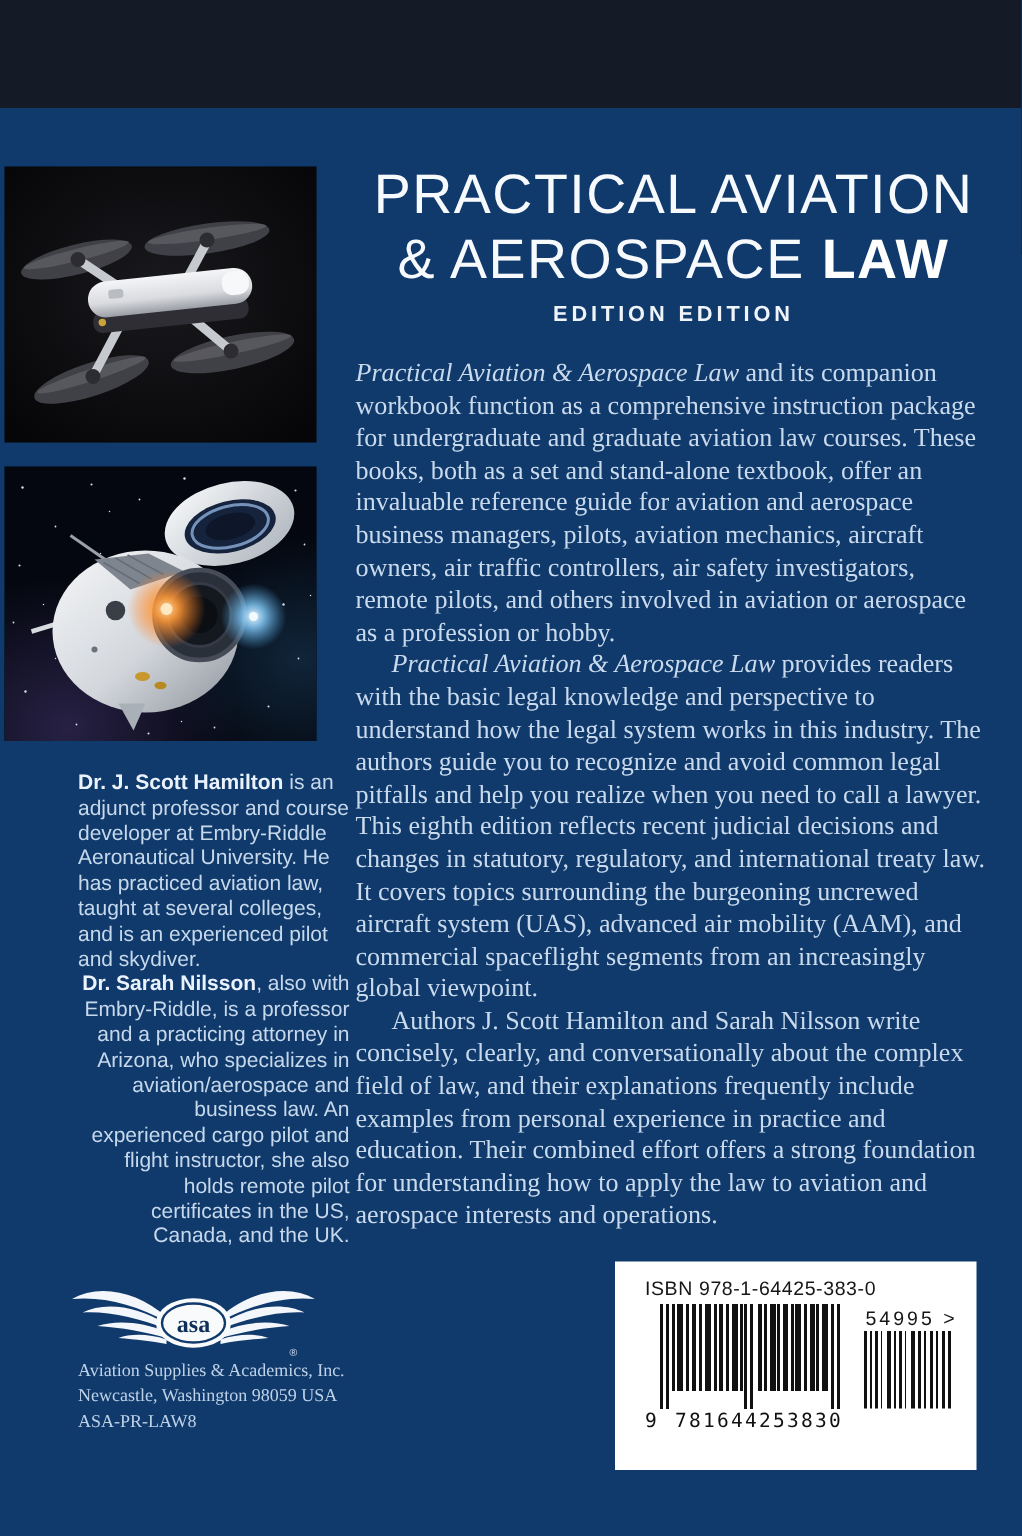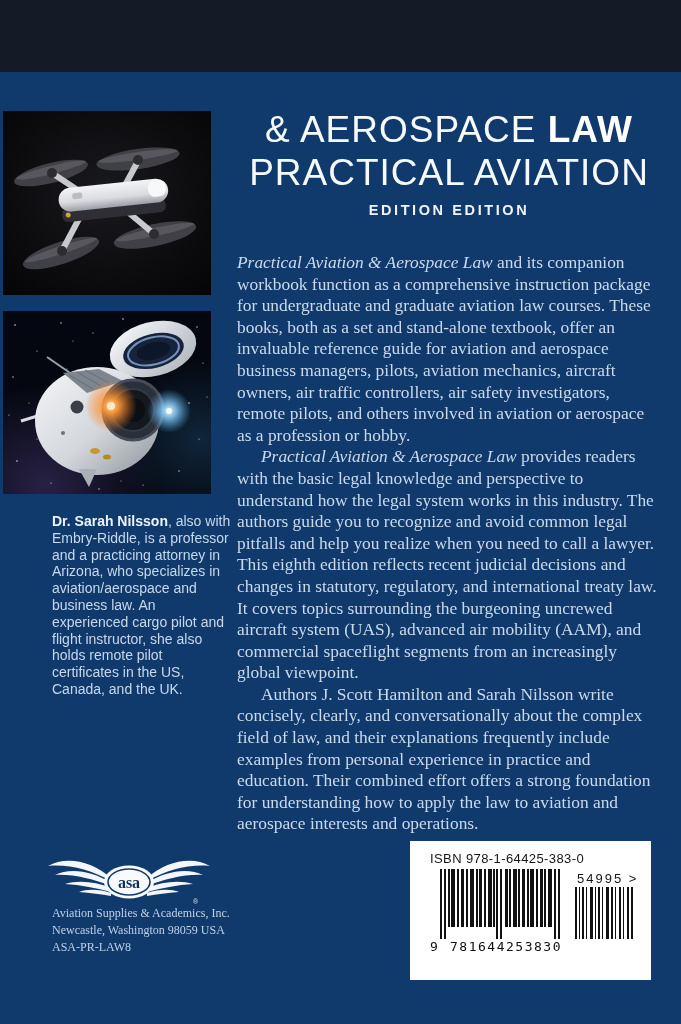--- a/index.html
+++ b/index.html
@@ -19,21 +19,21 @@
   .title {
     text-align:center; color:#f7fafd; font-size:37px; line-height:43px;
     font-weight:300; letter-spacing:1px; white-space:nowrap;
   }
   .title .bold { font-weight:700; color:#ffffff; }
   .edition {
     text-align:center; color:#eef4fa; font-size:14.5px; font-weight:700;
     letter-spacing:2.6px; margin-top:8px;
   }
   .desc {
-    margin-top:34px; color:#c9daed;
+    margin-top:20px; color:#c9daed;
     font-family:"Liberation Serif", serif; font-size:17.4px; line-height:21.6px;
   }
   .desc p { margin:0; }
   .desc p.indent { text-indent:24px; }
   .desc .ital { font-style:italic; }
 
   .bios {
     position:absolute; left:52px; top:513px; width:181px;
     color:#c6d8eb; font-size:14px; line-height:16.8px;
   }
@@ -53,21 +53,21 @@
     position:absolute; left:410px; top:841px; width:241px; height:139px;
     background:#ffffff; box-sizing:border-box; padding:5px 9px 0 9px; color:#161616;
   }
   .bc-row1 {
     display:flex; justify-content:space-between; align-items:baseline;
     font-size:13.5px; letter-spacing:.2px; padding:3px 2px 5px 2px;
     border-bottom:1.6px solid #1c1c1c; font-weight:400;
   }
   .bc-isbn { font-size:13px; letter-spacing:.4px; margin:5px 0 3px 11px; }
   .bc-bars { display:flex; align-items:flex-start; margin-left:11px; }
-  .bc-supp { margin-left:13px; }
+  .bc-supp { margin-left:13px;text-align:right; }
   .bc-supp-digits { font-size:13px; letter-spacing:2px; margin:2px 0 1px 2px; white-space:nowrap; }
   svg text { user-select:none; }
 </style>
 </head>
 <body>
 
 <div class="page">
 
   <div class="top-band"></div>
 
@@ -219,33 +219,34 @@
       <circle cx="108" cy="95" r="4" fill="#ffe9c4"></circle>
       <circle cx="166" cy="100" r="22" fill="url(#sfb)"></circle>
       <circle cx="166" cy="100" r="3" fill="#f2fbff"></circle>
 
       <path d="M76 158 L86 176 L94 158 Z" fill="#aab0b8"></path>
     </svg>
   </div>
 
   <div class="right-col">
     <div class="title">
+      <div><span>PRACTICAL AVIATION</span></div>
       <div><span>&amp; AEROSPACE </span><span class="bold">LAW</span></div>
-      <div><span>PRACTICAL AVIATION</span></div>
     </div>
     <div class="edition">EDITION EDITION</div>
 
     <div class="desc">
       <p><span class="ital">Practical Aviation &amp; Aerospace Law</span><span> and its companion workbook function as a comprehensive instruction package for undergraduate and graduate aviation law courses. These books, both as a set and stand-alone textbook, offer an invaluable reference guide for aviation and aerospace business managers, pilots, aviation mechanics, aircraft owners, air traffic controllers, air safety investigators, remote pilots, and others involved in aviation or aerospace as a profession or hobby.</span></p>
       <p class="indent"><span class="ital">Practical Aviation &amp; Aerospace Law</span><span> provides readers with the basic legal knowledge and perspective to understand how the legal system works in this industry. The authors guide you to recognize and avoid common legal pitfalls and help you realize when you need to call a lawyer. This eighth edition reflects recent judicial decisions and changes in statutory, regulatory, and international treaty law. It covers topics surrounding the burgeoning uncrewed aircraft system (UAS), advanced air mobility (AAM), and commercial spaceflight segments from an increasingly global viewpoint.</span></p>
       <p class="indent"><span>Authors J. Scott Hamilton and Sarah Nilsson write concisely, clearly, and conversationally about the complex field of law, and their explanations frequently include examples from personal experience in practice and education. Their combined effort offers a strong foundation for understanding how to apply the law to aviation and aerospace interests and operations.</span></p>
     </div>
   </div>
 
   <div class="bios">
+    <p class="bio" style="margin:0"><b>Dr. J. Scott Hamilton</b><span> is an adjunct professor and course developer at Embry-Riddle Aeronautical University. He has practiced aviation law, taught at several colleges, and is an experienced pilot and skydiver.</span></p>
     <p class="bio" style="margin:0"><b>Dr. Sarah Nilsson</b><span>, also with Embry-Riddle, is a professor and a practicing attorney in Arizona, who specializes in aviation/aerospace and business law. An experienced cargo pilot and flight instructor, she also holds remote pilot certificates in the US, Canada, and the UK.</span></p>
   </div>
 
   <div class="logo">
     <svg width="168" height="50" viewBox="0 0 168 50">
       <g fill="#f3f7fb">
 
         <path d="M66 22 C46 4 20 0 3 10 C24 8 46 14 66 25 Z"></path>
         <path d="M66 27 C46 14 24 12 10 19 C28 18 48 23 66 30 Z"></path>
         <path d="M66 32 C50 25 32 24 20 28 C36 29 52 32 66 36 Z"></path>

